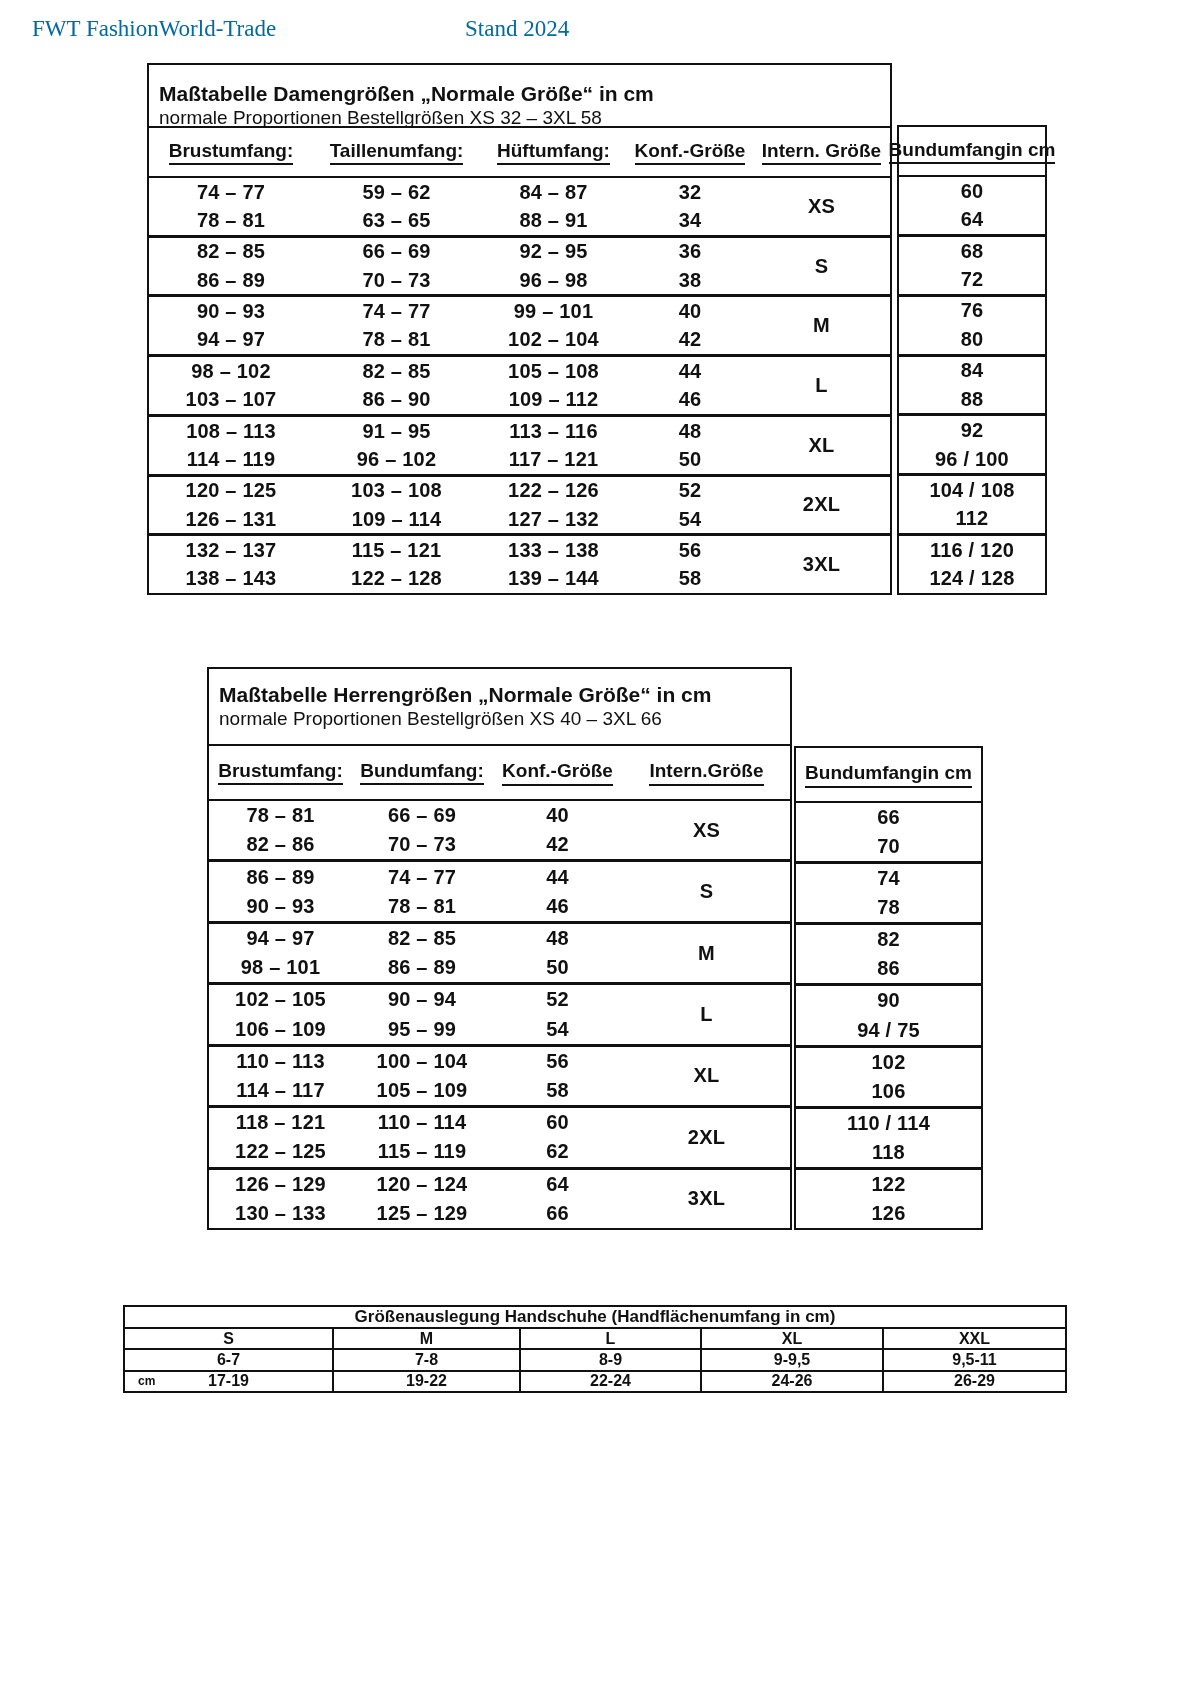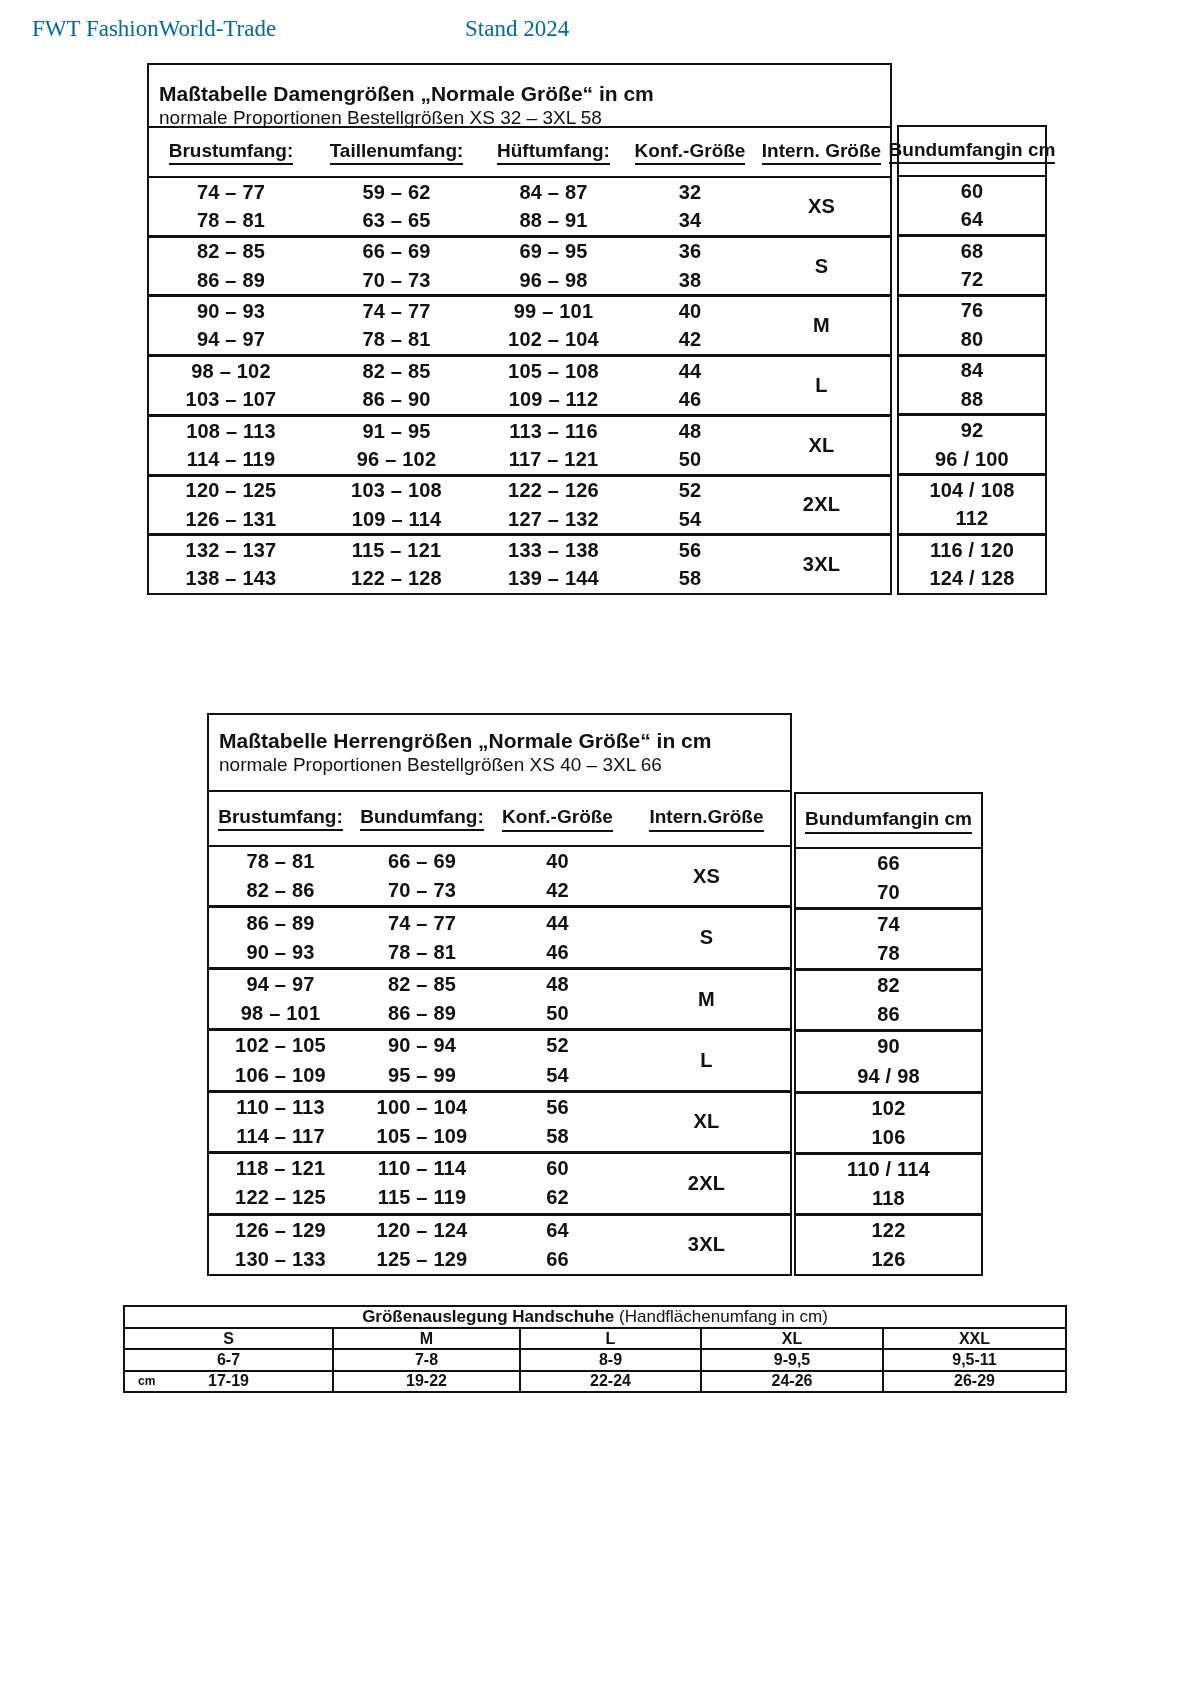--- a/index.html
+++ b/index.html
@@ -31,40 +31,40 @@
   .wgroup{flex:1;display:grid;grid-template-columns:164px 167px 147px 126px 137px;
           grid-template-rows:1fr 1fr;box-sizing:border-box;}
   .wgroup + .wgroup{border-top:3px solid #111;}
   .wbund{position:absolute;left:750px;top:62px;width:150px;height:470px;border:2px solid #111;
          box-sizing:border-box;display:flex;flex-direction:column;}
   .bhead{height:50px;flex:none;border-bottom:2px solid #111;box-sizing:border-box;}
   .bgroup{flex:1;display:grid;grid-template-rows:1fr 1fr;box-sizing:border-box;}
   .bgroup + .bgroup{border-top:3px solid #111;}
 
   
-  .mtab{position:absolute;left:207px;top:667px;width:776px;height:563px;margin-top:46px;}
+  .mtab{position:absolute;left:207px;top:667px;width:776px;height:563px;}
   .mtitle{position:absolute;left:0;top:0;width:585px;height:79px;border:2px solid #111;
           box-sizing:border-box;padding:13px 0 0 10px;}
   .mmain{position:absolute;left:0;top:79px;width:585px;height:484px;border:2px solid #111;
          border-top:none;box-sizing:border-box;display:flex;flex-direction:column;}
   .mcols{display:grid;grid-template-columns:143px 140px 131px 167px;}
   .mhead{height:55px;flex:none;border-bottom:2px solid #111;box-sizing:border-box;}
   .mgroup{flex:1;display:grid;grid-template-columns:143px 140px 131px 167px;
           grid-template-rows:1fr 1fr;box-sizing:border-box;}
   .mgroup + .mgroup{border-top:3px solid #111;}
   .mbund{position:absolute;left:587px;top:79px;width:189px;height:484px;border:2px solid #111;
          box-sizing:border-box;display:flex;flex-direction:column;}
   .mbhead{height:55px;flex:none;border-bottom:2px solid #111;box-sizing:border-box;}
 
   
   .gtab{position:absolute;left:123px;top:1305px;width:944px;height:88px;border:2px solid #111;
         box-sizing:border-box;display:flex;flex-direction:column;text-align:center;}
   .g-title{flex:1;border-bottom:2px solid #111;display:flex;align-items:center;justify-content:center;
            font-size:17px;font-weight:bold;box-sizing:border-box;white-space:pre;}
-  .g-title .norm{font-weight:normal;}
+  .g-title .norm{font-weight:bold;}
   .g-row{flex:1;display:grid;grid-template-columns:207px 187px 181px 182px 183px;box-sizing:border-box;}
   .g-sep{border-bottom:2px solid #111;}
   .gcell{display:flex;align-items:center;justify-content:center;font-size:16px;font-weight:bold;
          box-sizing:border-box;position:relative;}
   .gcell + .gcell{border-left:2px solid #111;}
   .cm-label{position:absolute;left:13px;top:50%;transform:translateY(-50%);font-weight:bold;font-size:12px;}
 </style>
 </head>
 <body>
 
@@ -107,21 +107,21 @@
           <div class="cell v gc4 gr1">32</div>
           <div class="cell v gc5 grs">XS</div>
           <div class="cell v gc1 gr2">78 – 81</div>
           <div class="cell v gc2 gr2">63 – 65</div>
           <div class="cell v gc3 gr2">88 – 91</div>
           <div class="cell v gc4 gr2">34</div>
         </div>
         <div class="wgroup">
           <div class="cell v gc1 gr1">82 – 85</div>
           <div class="cell v gc2 gr1">66 – 69</div>
-          <div class="cell v gc3 gr1">69 – 95</div>
+          <div class="cell v gc3 gr1">92 – 95</div>
           <div class="cell v gc4 gr1">36</div>
           <div class="cell v gc5 grs">S</div>
           <div class="cell v gc1 gr2">86 – 89</div>
           <div class="cell v gc2 gr2">70 – 73</div>
           <div class="cell v gc3 gr2">96 – 98</div>
           <div class="cell v gc4 gr2">38</div>
         </div>
         <div class="wgroup">
           <div class="cell v gc1 gr1">90 – 93</div>
           <div class="cell v gc2 gr1">74 – 77</div>
@@ -322,21 +322,21 @@
         <div class="bgroup">
           <div class="cell v">74</div>
           <div class="cell v">78</div>
         </div>
         <div class="bgroup">
           <div class="cell v">82</div>
           <div class="cell v">86</div>
         </div>
         <div class="bgroup">
           <div class="cell v">90</div>
-          <div class="cell v">94  /  98</div>
+          <div class="cell v">94  /  75</div>
         </div>
         <div class="bgroup">
           <div class="cell v">102</div>
           <div class="cell v">106</div>
         </div>
         <div class="bgroup">
           <div class="cell v">110 / 114</div>
           <div class="cell v">118</div>
         </div>
         <div class="bgroup">

